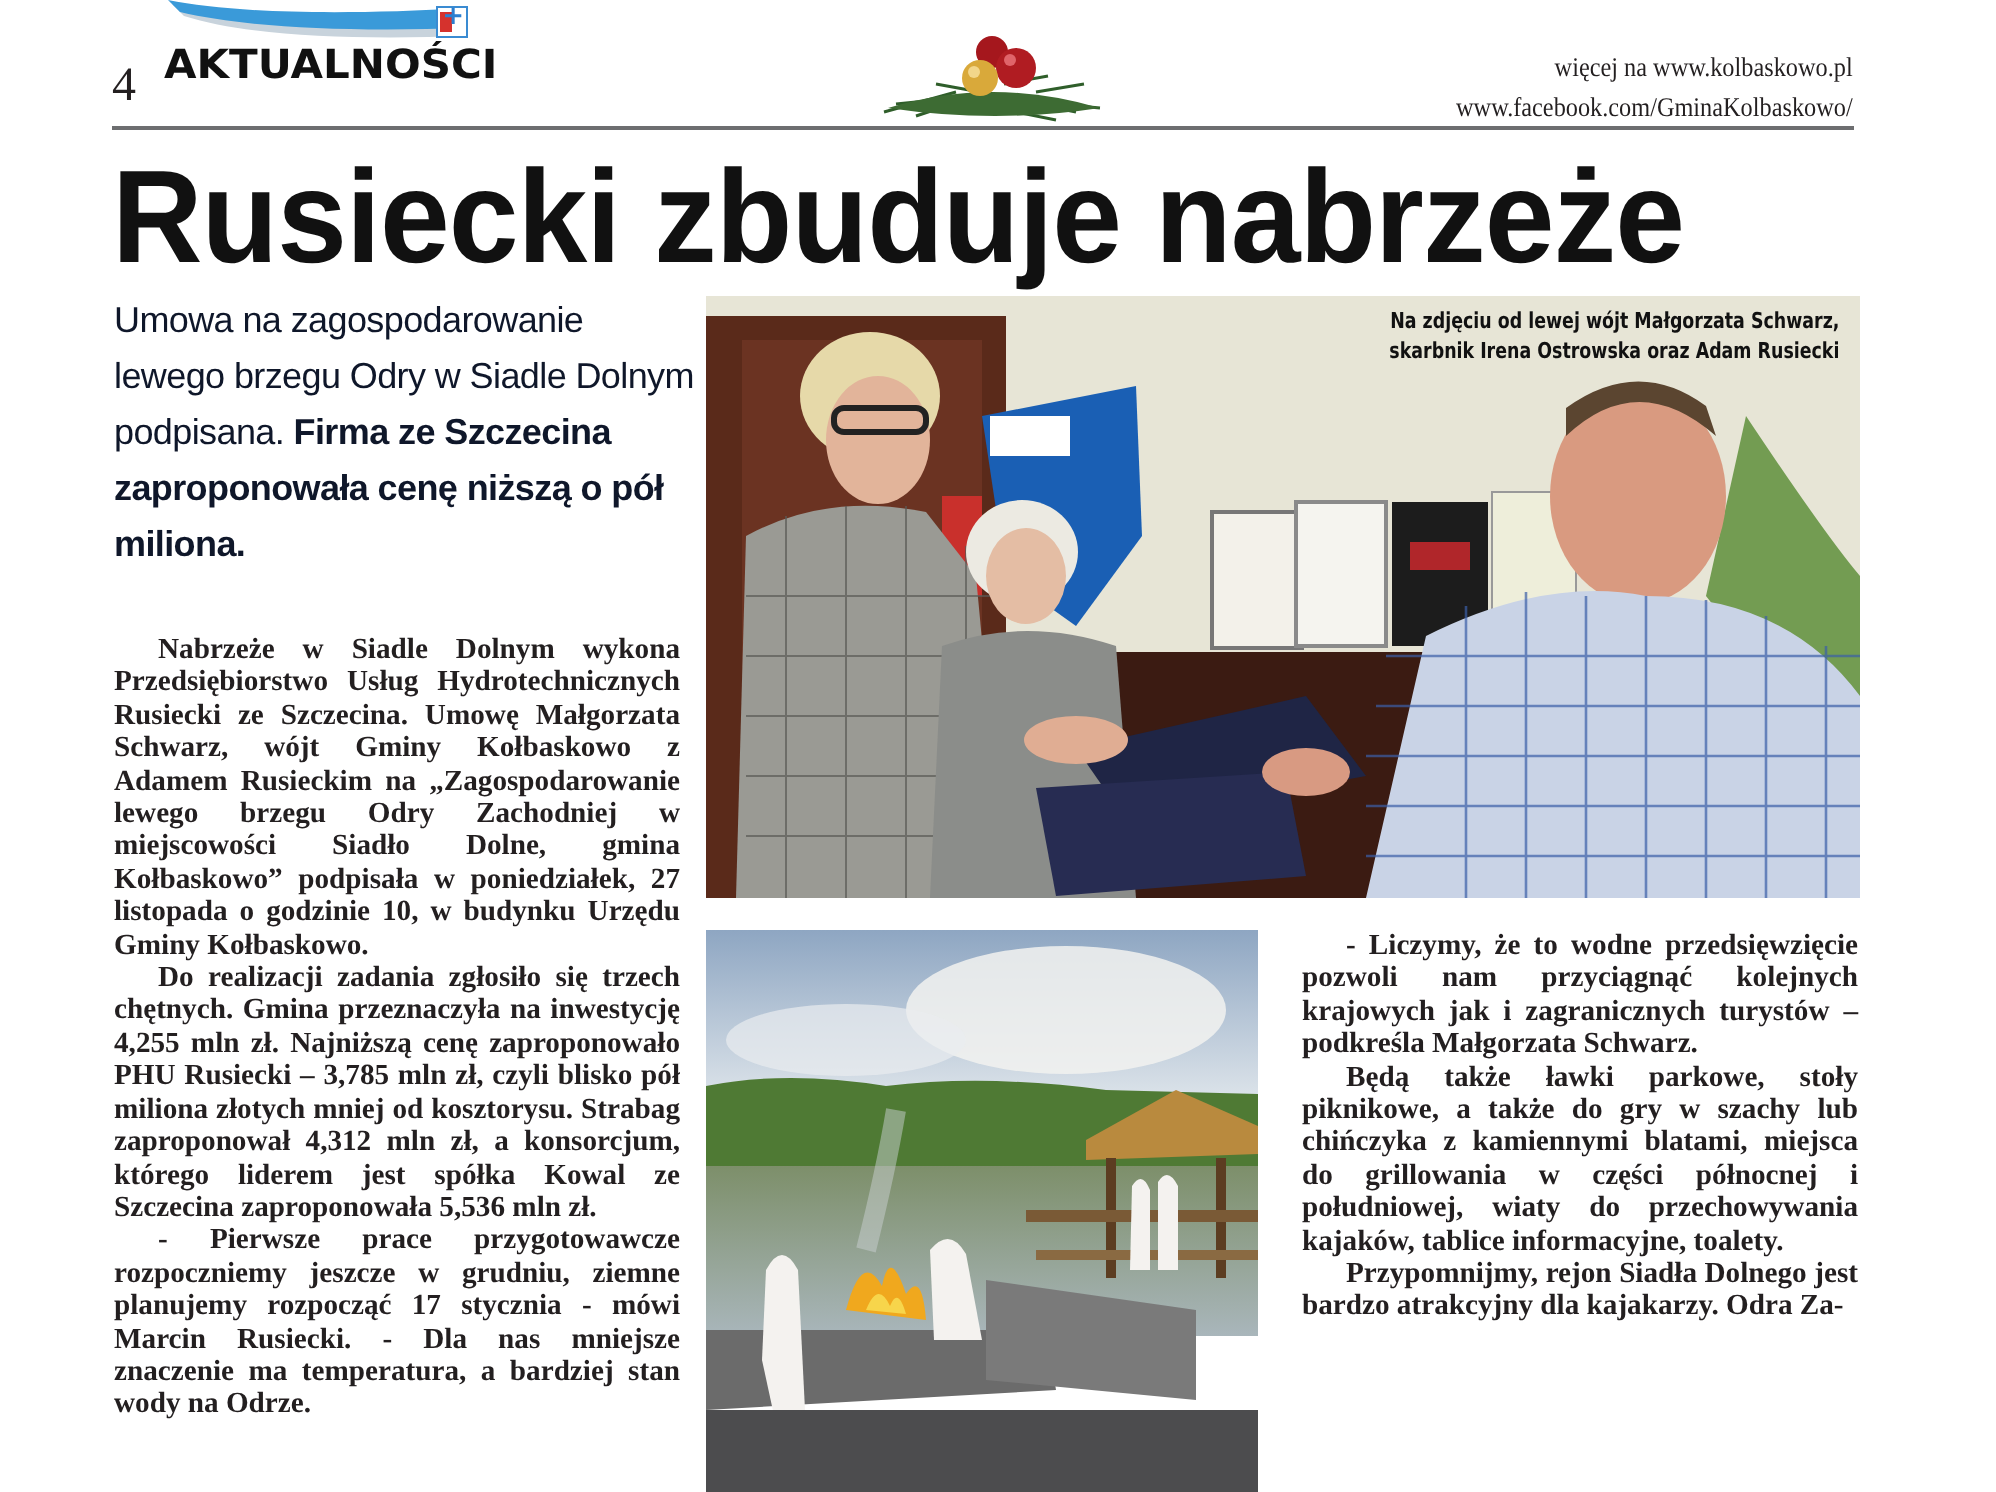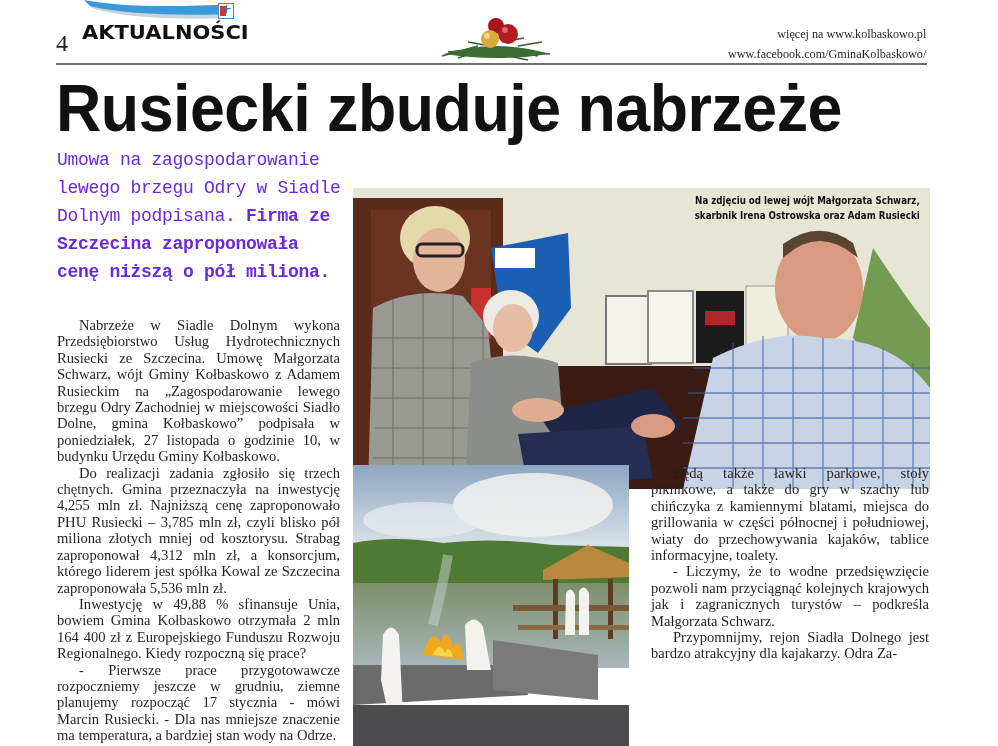--- a/index.html
+++ b/index.html
@@ -16,32 +16,32 @@
   .logo-text { position: absolute; left: 0; top: 20px; font-family: "DejaVu Sans", sans-serif; font-weight: 900; font-size: 20px; letter-spacing: 0px; color: #111; transform: scaleX(1.05); transform-origin: left; }
 
   .ornament { position: absolute; left: 438px; top: 12px; width: 118px; height: 50px; }
   .header-links { position: absolute; right: 72px; top: 24px; text-align: right; font-family: "Liberation Serif", serif; font-size: 13.5px; line-height: 20px; color: #231f20; transform: scaleX(0.9); transform-origin: right; }
   .header-rule { position: absolute; left: 56px; top: 63px; width: 871px; height: 2px; background: #6d6e70; }
 
   
   .headline { position: absolute; left: 56px; top: 72px; width: 880px; font-family: "Liberation Sans", sans-serif; font-weight: 700; font-size: 66px; line-height: 72px; color: #111; letter-spacing: -0.5px; transform: scaleX(0.95); transform-origin: left; white-space: nowrap; }
 
   
-  .lead { position: absolute; left: 57px; top: 146px; width: 290px; font-family: Liberation Mono, monospace; font-size: 18px; line-height: 28px; color: #6d28d9; letter-spacing: -0.3px; }
+  .lead { position: absolute; left: 57px; top: 146px; width: 290px; font-family: Liberation Sans, sans-serif; font-size: 18px; line-height: 28px; color: #0f172a; letter-spacing: -0.3px; }
   .lead b { font-weight: 700; }
 
   
-  .col { position: absolute; font-family: "Liberation Serif", serif; font-size: 14.6px; line-height: 16.4px; color: #231f20; text-align: justify; }
+  .col { position: absolute; font-family: "Liberation Serif", serif; font-size: 14.6px; line-height: 16.4px; color: #231f20; text-align: justify; font-weight: bold; }
   .col p { text-indent: 22px; }
   .col-left { left: 57px; top: 317px; width: 283px; }
   .col-right { left: 651px; top: 465px; width: 278px; }
   .col-right p.cont { text-indent: 0; }
 
   
-  .photo-top { position: absolute; left: 353px; top: 148px; width: 577px; height: 301px; overflow: hidden; background: #fdba74; margin-top: 40px; }
+  .photo-top { position: absolute; left: 353px; top: 148px; width: 577px; height: 301px; overflow: hidden; background: #fdba74; }
   .photo-bottom { position: absolute; left: 353px; top: 465px; width: 276px; height: 281px; overflow: hidden; }
   .caption { position: absolute; right: 10px; top: 5px; text-align: right; font-family: "DejaVu Sans Condensed", "DejaVu Sans", sans-serif; font-weight: 700; font-size: 11px; line-height: 15px; color: #111; transform: scaleX(0.88); transform-origin: right; }
   svg { display: block; }
 </style>
 </head>
 <body>
 
 <div class="page-num">4</div>
 
 <div class="logo">
@@ -167,21 +167,20 @@
     <path d="M213,128 Q218,120 222,130 L222,170 L212,170 Z" fill="#f4f2ef"></path>
     <path d="M226,126 Q231,118 236,128 L236,170 L226,170 Z" fill="#f4f2ef"></path>
 
     <rect x="0" y="240" width="276" height="41" fill="#4c4c4e"></rect>
   </svg>
 </div>
 
 <div class="col col-left">
   <p>Nabrzeże w Siadle Dolnym wykona Przedsiębiorstwo Usług Hydrotechnicznych Rusiecki ze Szczecina. Umowę Małgorzata Schwarz, wójt Gminy Kołbaskowo z Adamem Rusieckim na „Zagospodarowanie lewego brzegu Odry Zachodniej w miejscowości Siadło Dolne, gmina Kołbaskowo” podpisała w poniedziałek, 27 listopada o godzinie 10, w budynku Urzędu Gminy Kołbaskowo.</p>
   <p>Do realizacji zadania zgłosiło się trzech chętnych. Gmina przeznaczyła na inwestycję 4,255 mln zł. Najniższą cenę zaproponowało PHU Rusiecki – 3,785 mln zł, czyli blisko pół miliona złotych mniej od kosztorysu. Strabag zaproponował 4,312 mln zł, a konsorcjum, którego liderem jest spółka Kowal ze Szczecina zaproponowała 5,536 mln zł.</p>
-  <p>Inwestycję w 49,88 % sfinansuje Unia, bowiem Gmina Kołbaskowo otrzymała 2 mln 164 400 zł z Europejskiego Funduszu Rozwoju Regionalnego. Kiedy rozpoczną się prace?</p>
   <p>- Pierwsze prace przygotowawcze rozpoczniemy jeszcze w grudniu, ziemne planujemy rozpocząć 17 stycznia - mówi Marcin Rusiecki. - Dla nas mniejsze znaczenie ma temperatura, a bardziej stan wody na Odrze.</p>
 </div>
 
 <div class="col col-right">
+  <p>- Liczymy, że to wodne przedsięwzięcie pozwoli nam przyciągnąć kolejnych krajowych jak i zagranicznych turystów – podkreśla Małgorzata Schwarz.</p>
   <p>Będą także ławki parkowe, stoły piknikowe, a także do gry w szachy lub chińczyka z kamiennymi blatami, miejsca do grillowania w części północnej i południowej, wiaty do przechowywania kajaków, tablice informacyjne, toalety.</p>
-  <p>- Liczymy, że to wodne przedsięwzięcie pozwoli nam przyciągnąć kolejnych krajowych jak i zagranicznych turystów – podkreśla Małgorzata Schwarz.</p>
   <p>Przypomnijmy, rejon Siadła Dolnego jest bardzo atrakcyjny dla kajakarzy. Odra Za-</p>
 </div>
 
 </body></html>

